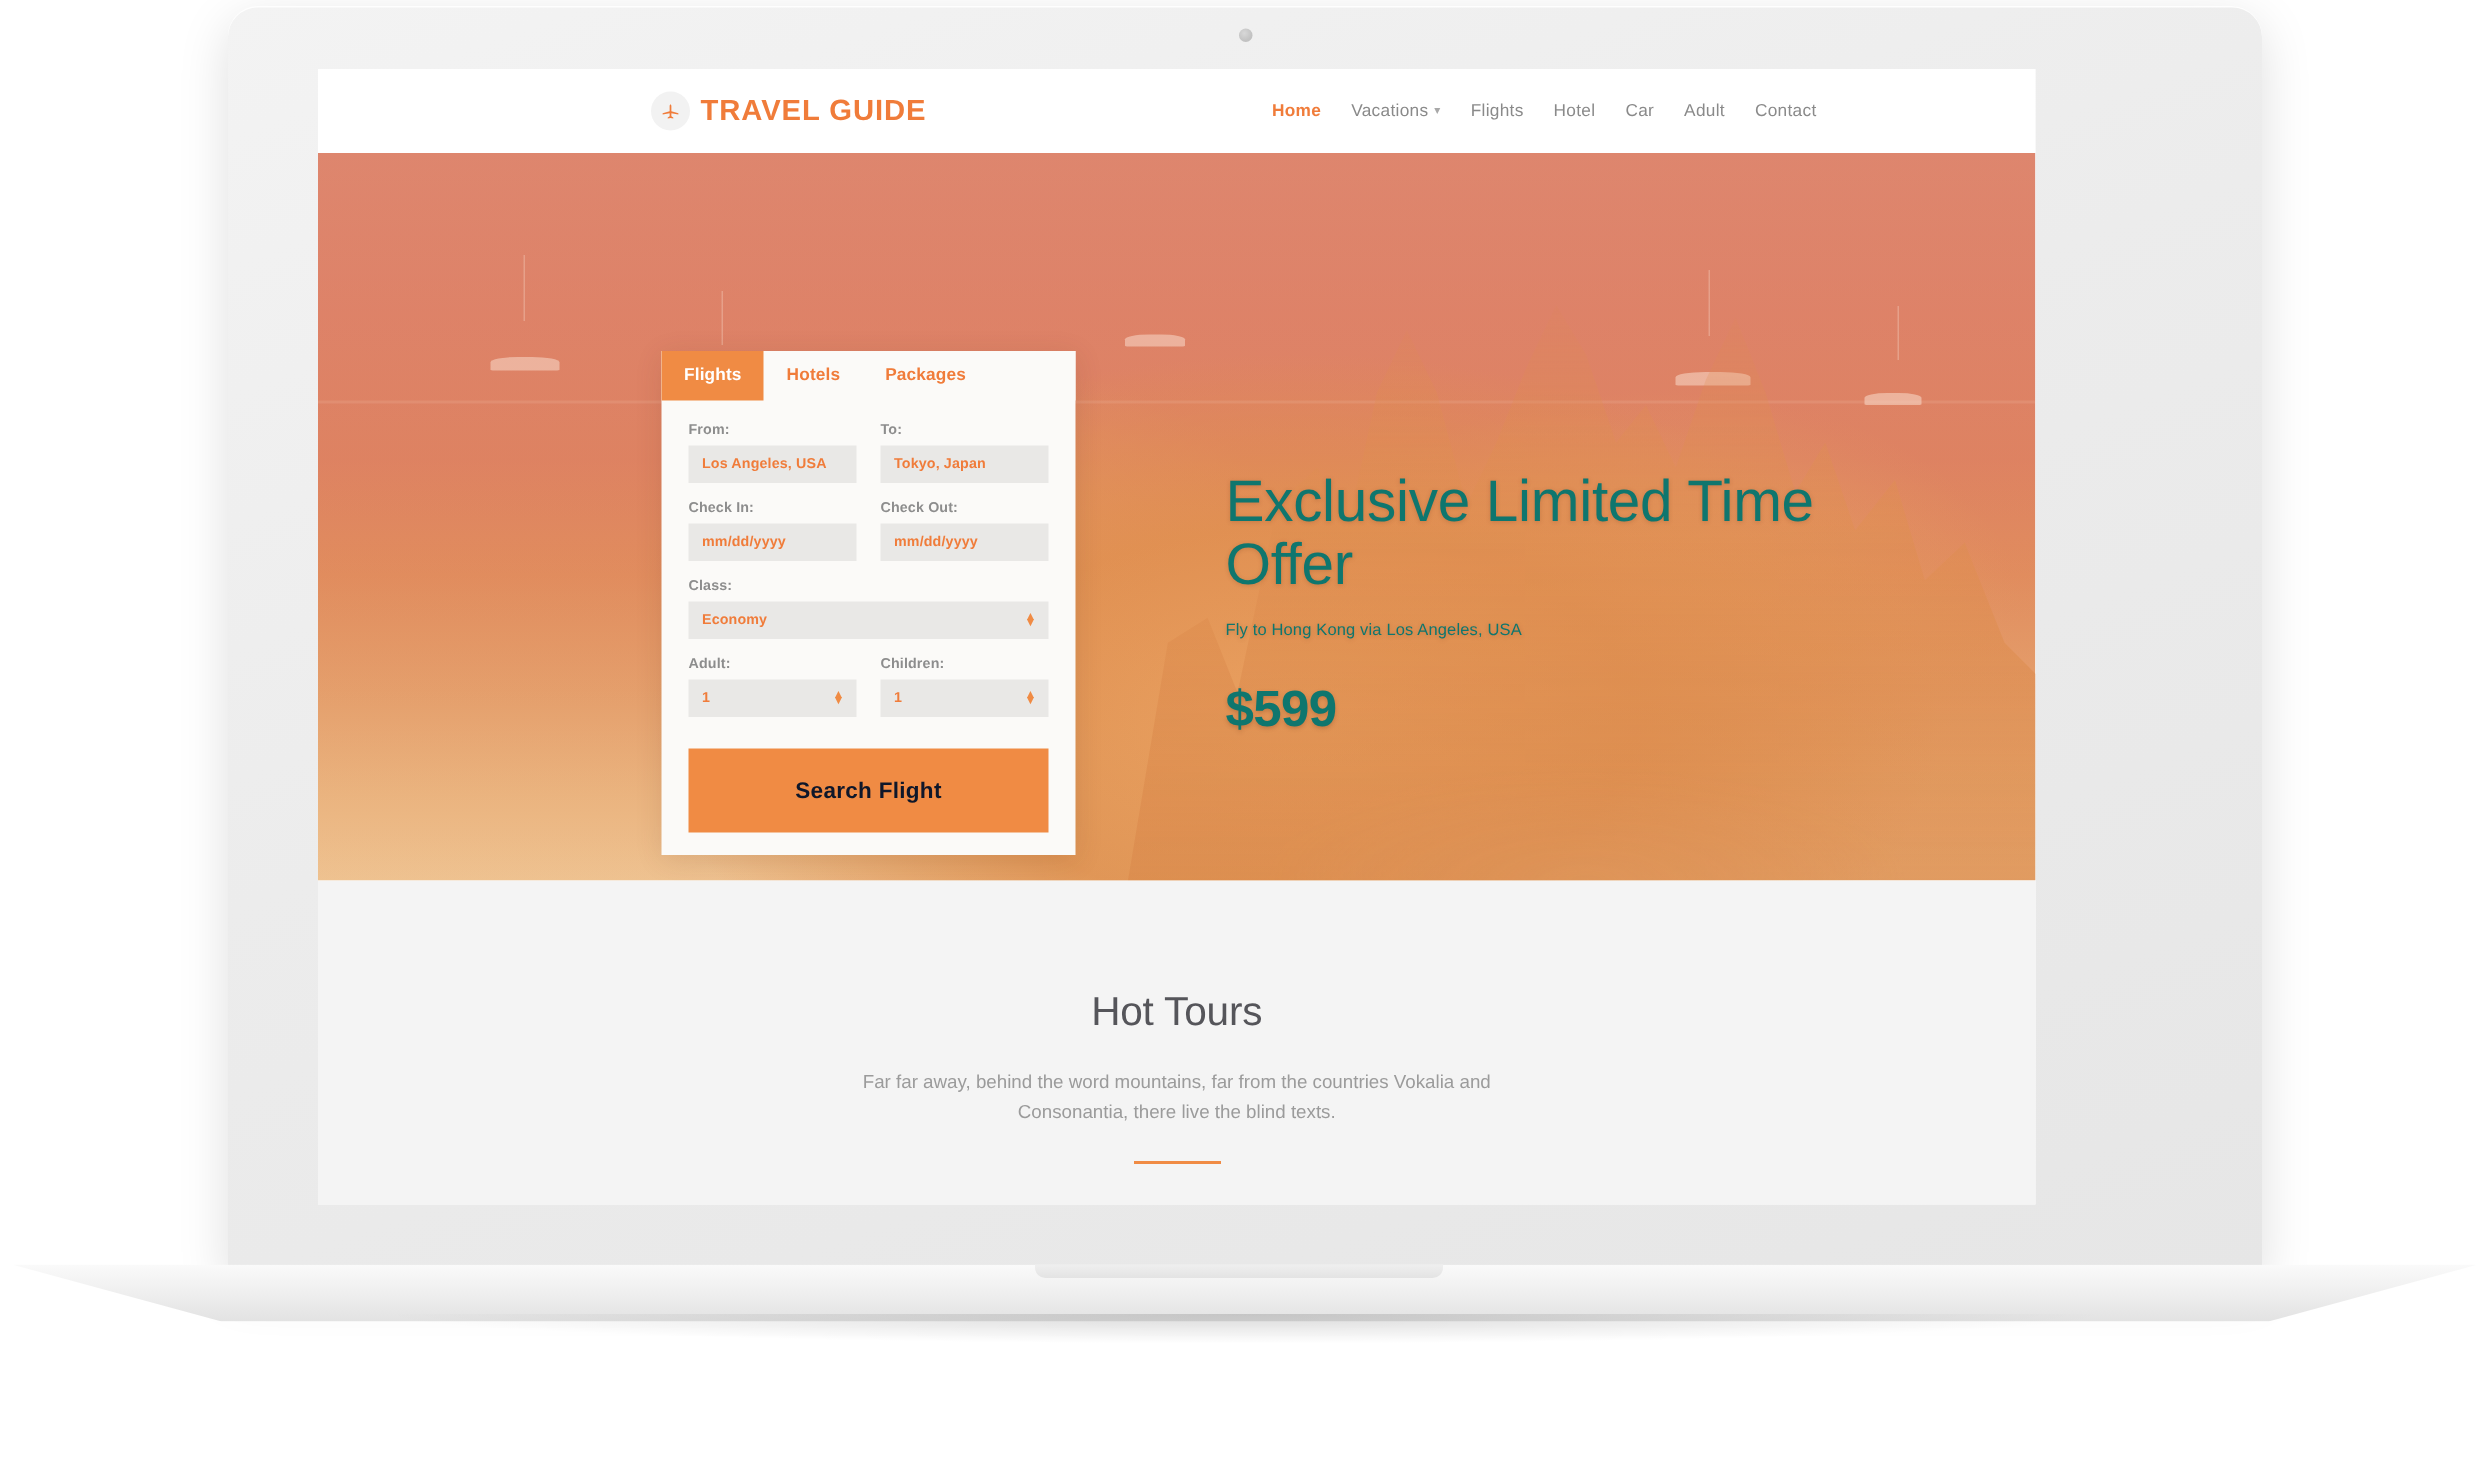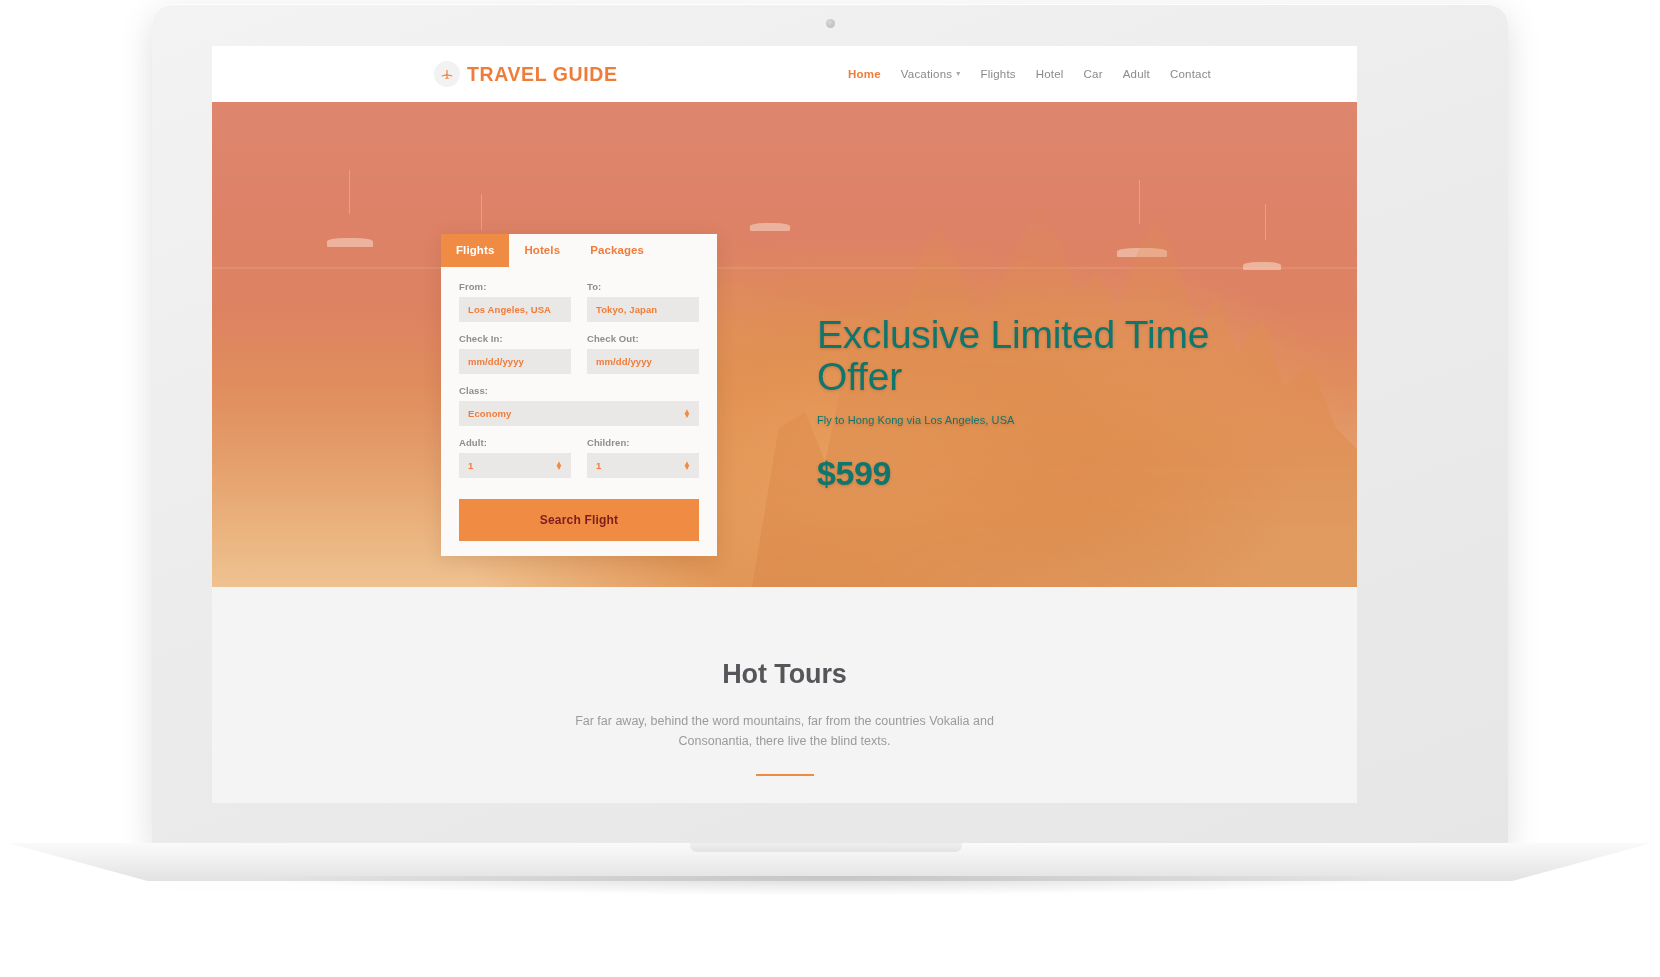--- a/index.html
+++ b/index.html
@@ -293,44 +293,44 @@
     top: 50%;
     transform: translateY(-50%);
     display: flex;
     flex-direction: column;
     line-height: 0.55;
     color: #f08b44;
     font-size: 8px;
   }
   #search-flight-button {
     margin-top: 10px;
-    height: 42px;
+    height: 56px;
     background: #f08b44;
-    color: #7f1d1d;
-    font-size: 12px;
+    color: #0f172a;
+    font-size: 15px;
     font-weight: bold;
     display: flex;
     align-items: center;
     justify-content: center;
     cursor: pointer;
     letter-spacing: 0.2px;
   }
 
   
   #hot-tours {
     background: #f4f4f4;
     height: 216px;
     padding-top: 72px;
     box-sizing: border-box;
     text-align: center;
   }
   #hot-tours-title {
     font-size: 27px;
     color: #55555a;
-    font-weight: bold;
+    font-weight: normal;
     margin: 0 0 22px 0;
     letter-spacing: -0.1px;
   }
   #hot-tours-desc {
     font-size: 12.5px;
     color: #9b9b9b;
     line-height: 1.58;
     max-width: 420px;
     margin: 0 auto 22px auto;
   }

